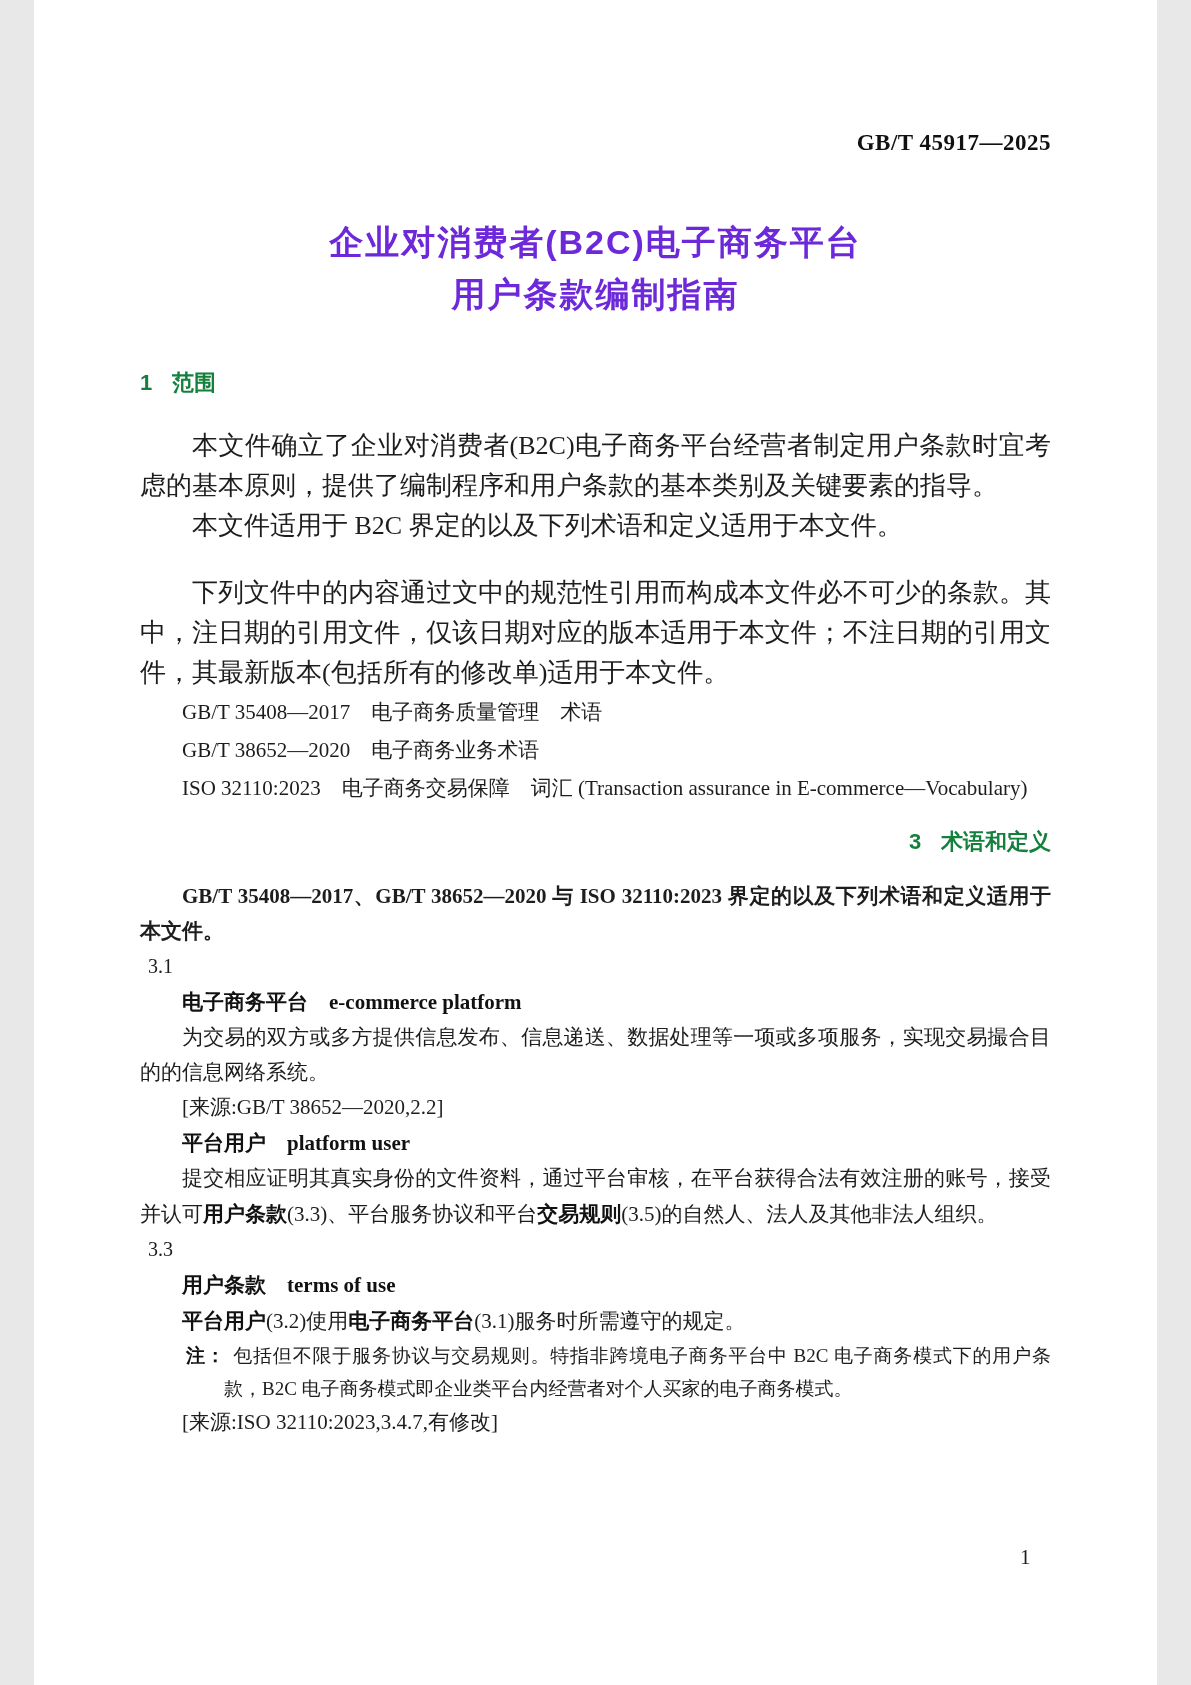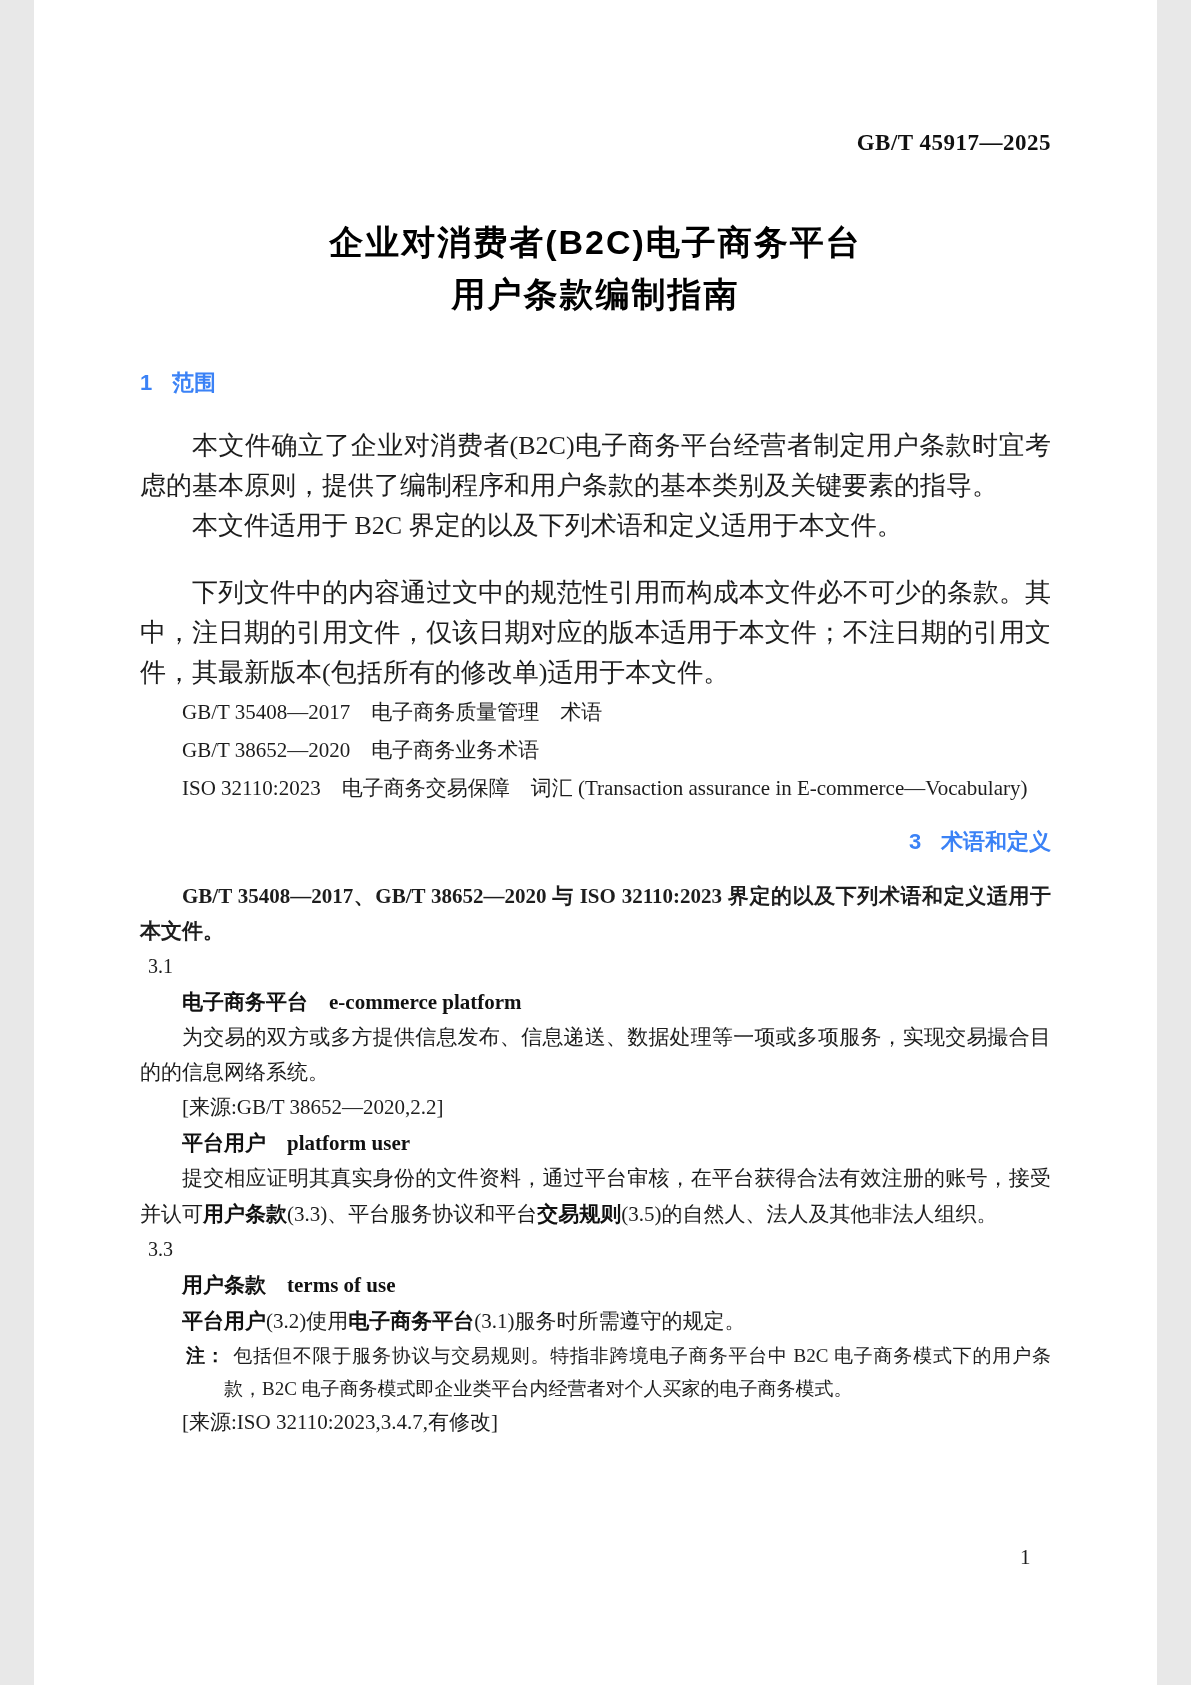--- a/index.html
+++ b/index.html
@@ -22,30 +22,30 @@
     letter-spacing:0.5px;
     color:#111;
   }
   .doc-title {
     margin:60px 0 0 0;
     text-align:center;
     font-family:"Liberation Sans","DejaVu Sans",sans-serif;
     font-size:34px;
     font-weight:700;
     line-height:52px;
-    color:#000000;
+    color:#6d28d9;
   }
   .doc-title .title-line { display:block; letter-spacing:2px; }
   .sec-heading {
     margin:0;
     font-family:"Liberation Sans","DejaVu Sans",sans-serif;
     font-size:22px;
     font-weight:700;
     line-height:26px;
-    color:#3b82f6;
+    color:#15803d;
   }
   .sec-heading .sec-num { margin-right:0.9em; }
   .h-s1 { margin-top:50px; }
   .h-s2 { margin-top:35px; }
   .h-s3 { margin-top:22px;text-align:right; }
   p { margin:0; }
   .body-para {
     font-size:26px;
     line-height:40px;
     text-indent:2em;

